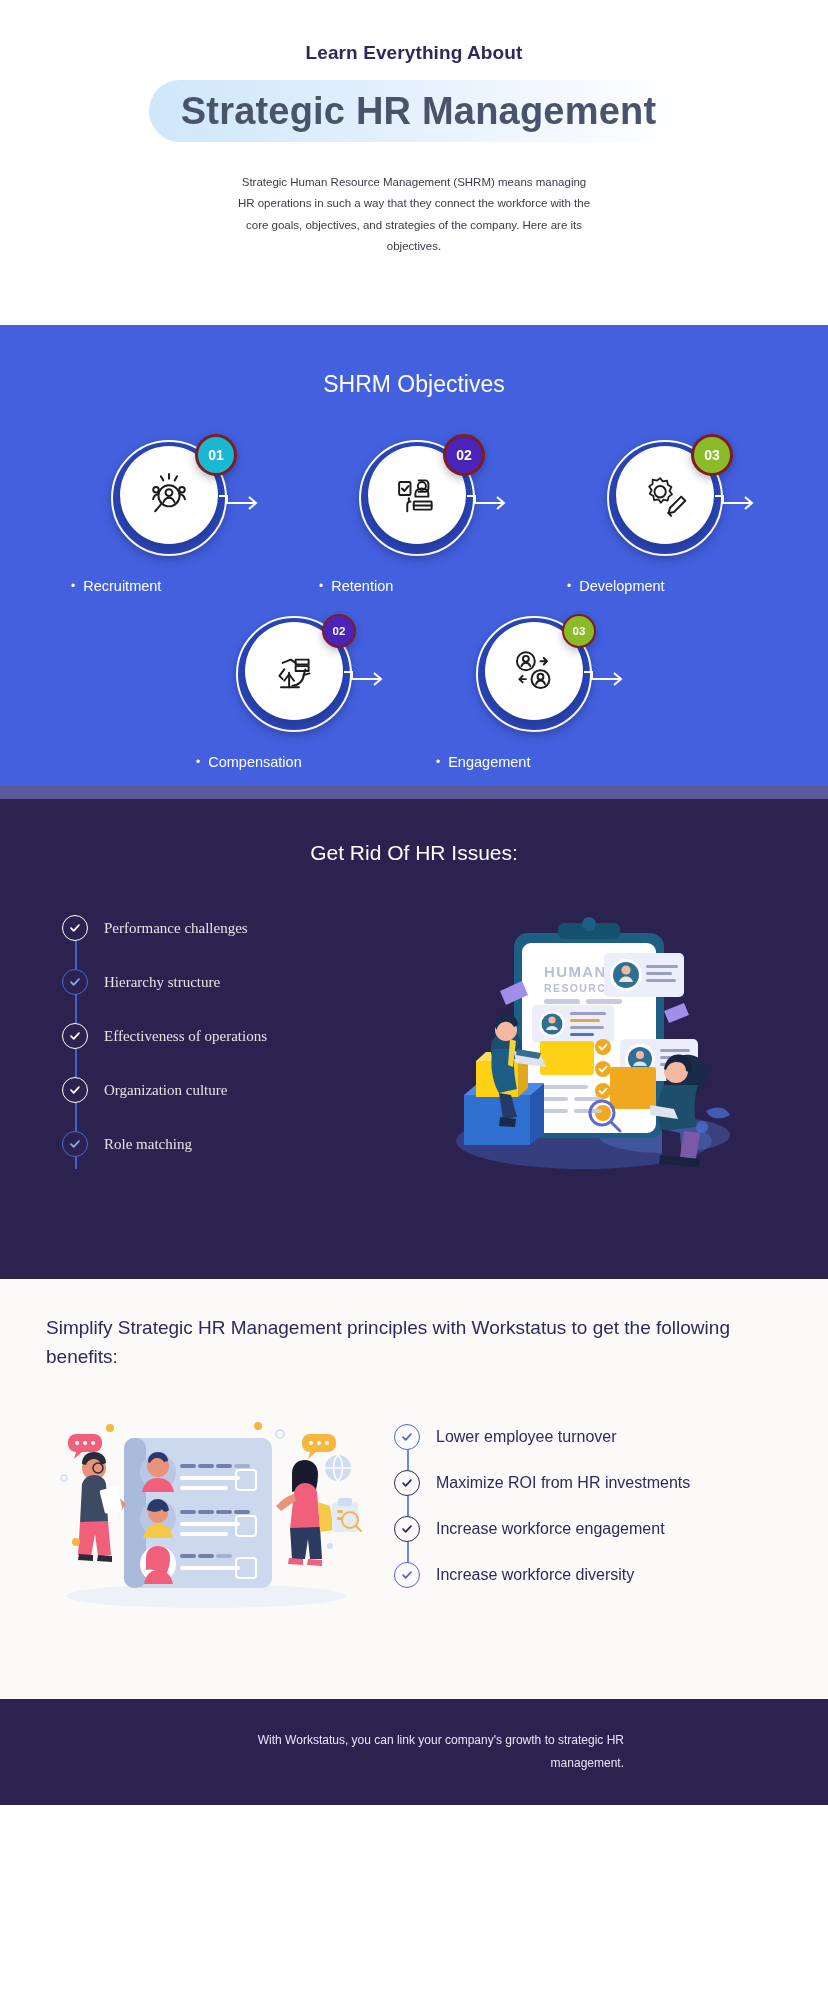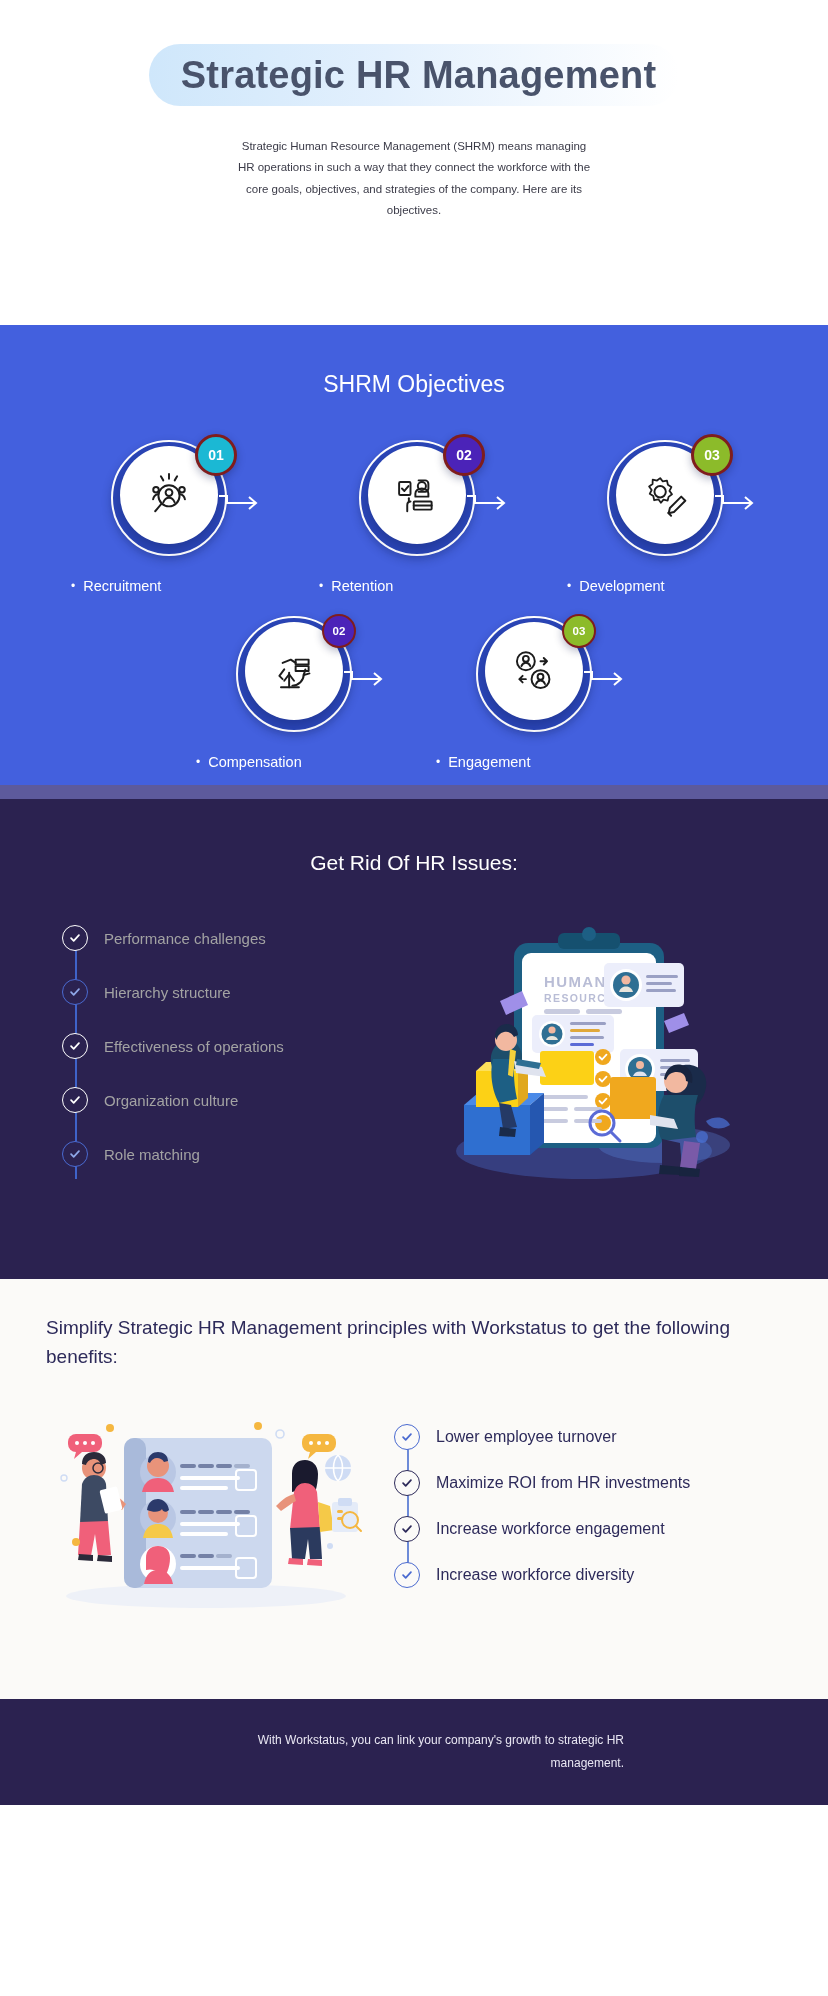--- a/index.html
+++ b/index.html
@@ -68,34 +68,34 @@
   .obj-label {
     margin-top: 22px; text-align:left; color:#ffffff;
     font-size:14.5px; font-weight:400; white-space:nowrap;
   }
   .obj-label .dot { margin-right:8px; font-size:12px; vertical-align:1px; }
 
   .band { height:14px; background:#5d5a9c; }
 
   
   .issues { background:#2b2250; padding: 34px 0 0; height:480px; position:relative; }
-  .issues-title { text-align:center; color:#ffffff; font-size:21px; font-weight:400; margin-top:18px; }
+  .issues-title { text-align:center; color:#ffffff; font-size:21px; font-weight:400; margin-top:8px; }
   .issues-body { display:flex; margin-top: 30px; padding: 0 28px; }
   .issues-list { width: 330px; position:relative; padding-top: 6px; }
   .vline { position:absolute; left:47px; top:34px; bottom:30px; width:1.5px; background:#3f63c9; }
   .issue-item { display:flex; align-items:center; height:54px; position:relative; z-index:2; }
   .chk {
     width:26px; height:26px; border-radius:50%; flex:none; margin-left:34px;
     display:flex; align-items:center; justify-content:center;
     background:#2b2250;
   }
   .chk svg { width:14px; height:14px; }
   .chk.strong { border:1.8px solid #ffffff; }
   .chk.soft   { border:1.5px solid #4a6ad0; }
-  .issue-text { margin-left:16px; color:#a3a3a3; font-size:15px; }
+  .issue-text { margin-left:16px; color:#e5e5e5; font-size:15px;font-family:Liberation Serif, serif; }
   .issues-art { flex:1; display:flex; align-items:flex-start; justify-content:center; padding-top:4px; }
 
   
   .benefits { background:#fbfaf8; padding: 34px 46px 4px; height:420px; }
   .benefits-head {
     font-size: 19px; line-height: 1.55; color:#2d2a5a; font-weight:400; max-width: 700px;
   }
   .benefits-body { display:flex; margin-top: 34px; align-items:flex-start; }
   .benefits-art { width: 330px; flex:none; }
   .benefits-list { position:relative; padding-top: 8px; margin-left: 18px; }
@@ -113,20 +113,21 @@
     background:#2b2250; height:106px; display:flex; align-items:center; justify-content:center;
   }
   .footer-text { color:#e9e7f3; font-size:12px; line-height:1.9; text-align:right; width:420px; }
 </style>
 </head>
 <body>
 
 <div class="page">
 
   <section class="hero">
+    <div class="hero-eyebrow">Learn Everything About</div>
     <div class="hero-title-wrap">
       <h1 class="hero-title">Strategic HR Management</h1>
     </div>
     <p class="hero-desc">Strategic Human Resource Management (SHRM) means managing HR operations in such a way that they connect the workforce with the core goals, objectives, and strategies of the company. Here are its objectives.</p>
   </section>
 
   <section class="objectives">
     <h2 class="objectives-title">SHRM Objectives</h2>
 
     <div class="row row-1">

